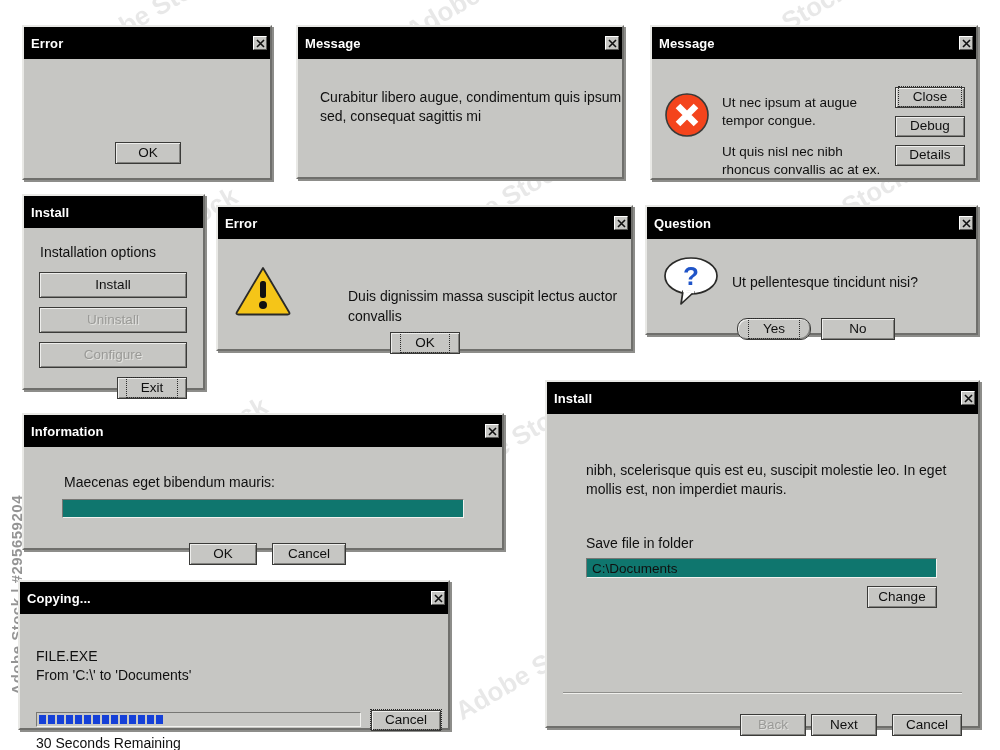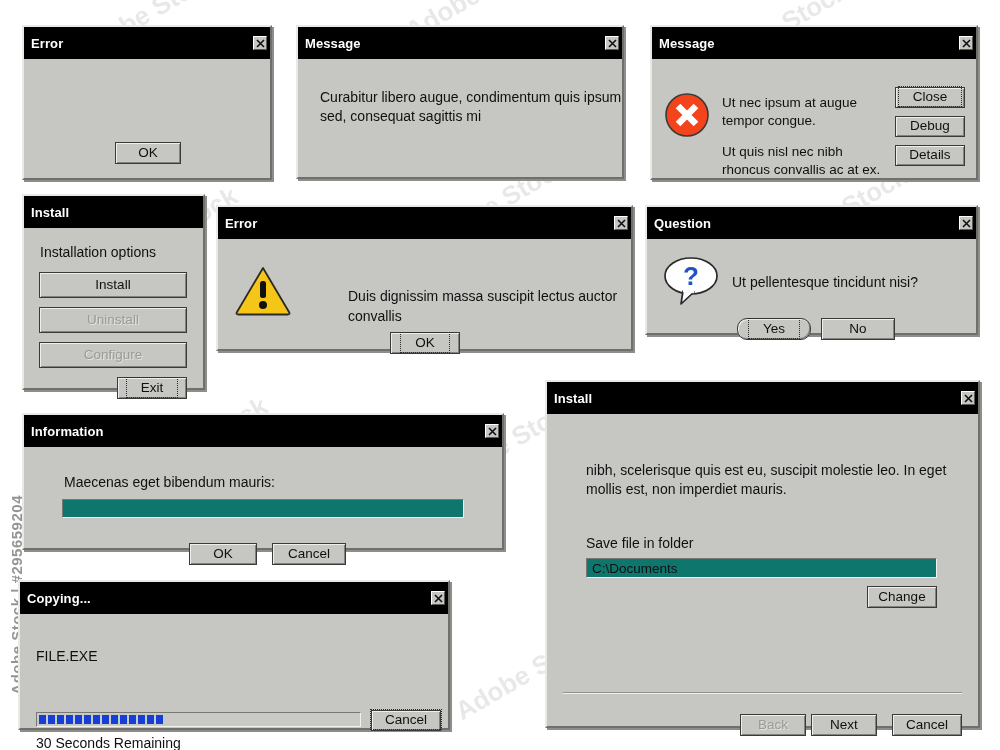--- a/index.html
+++ b/index.html
@@ -325,20 +325,21 @@
     <div class="titlebar">
       <div class="title-text">Copying...</div>
       <div class="closebox">
         <svg width="9" height="9" viewBox="0 0 9 9" aria-hidden="true">
             <path d="M1 1 L8 8 M8 1 L1 8" stroke="#111" stroke-width="1.6"></path>
           </svg>
       </div>
     </div>
     <div class="body">
       <div class="txt big" style="left:16px;top:33px;">FILE.EXE</div>
+      <div class="txt big" style="left:16px;top:52px;">From 'C:\' to 'Documents'</div>
       <div class="progress" id="progressbar" style="left:16px;top:98px;width:325px;height:15px;">
           <div class="pblock"></div>
           <div class="pblock"></div>
           <div class="pblock"></div>
           <div class="pblock"></div>
           <div class="pblock"></div>
           <div class="pblock"></div>
           <div class="pblock"></div>
           <div class="pblock"></div>
           <div class="pblock"></div>

